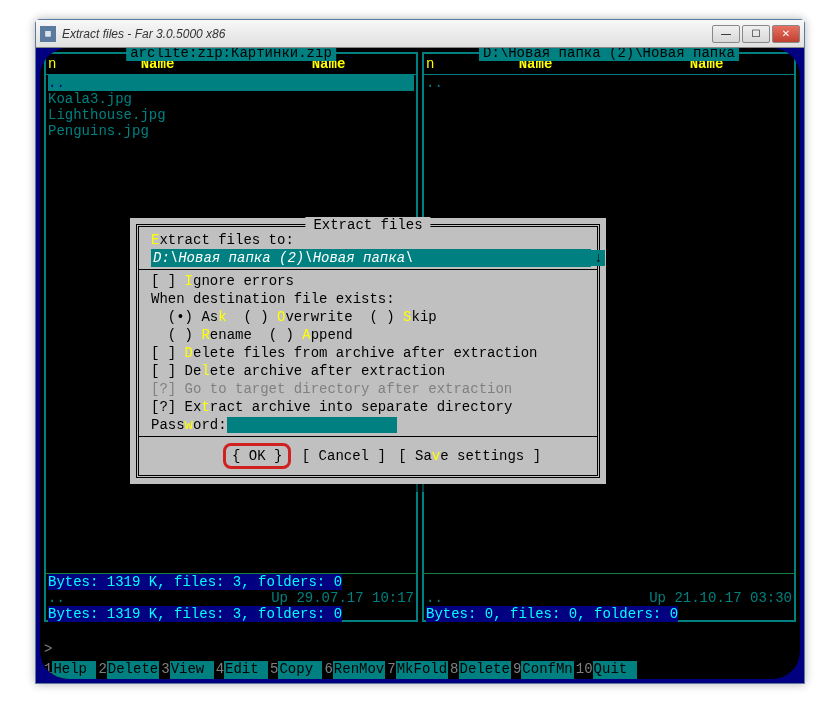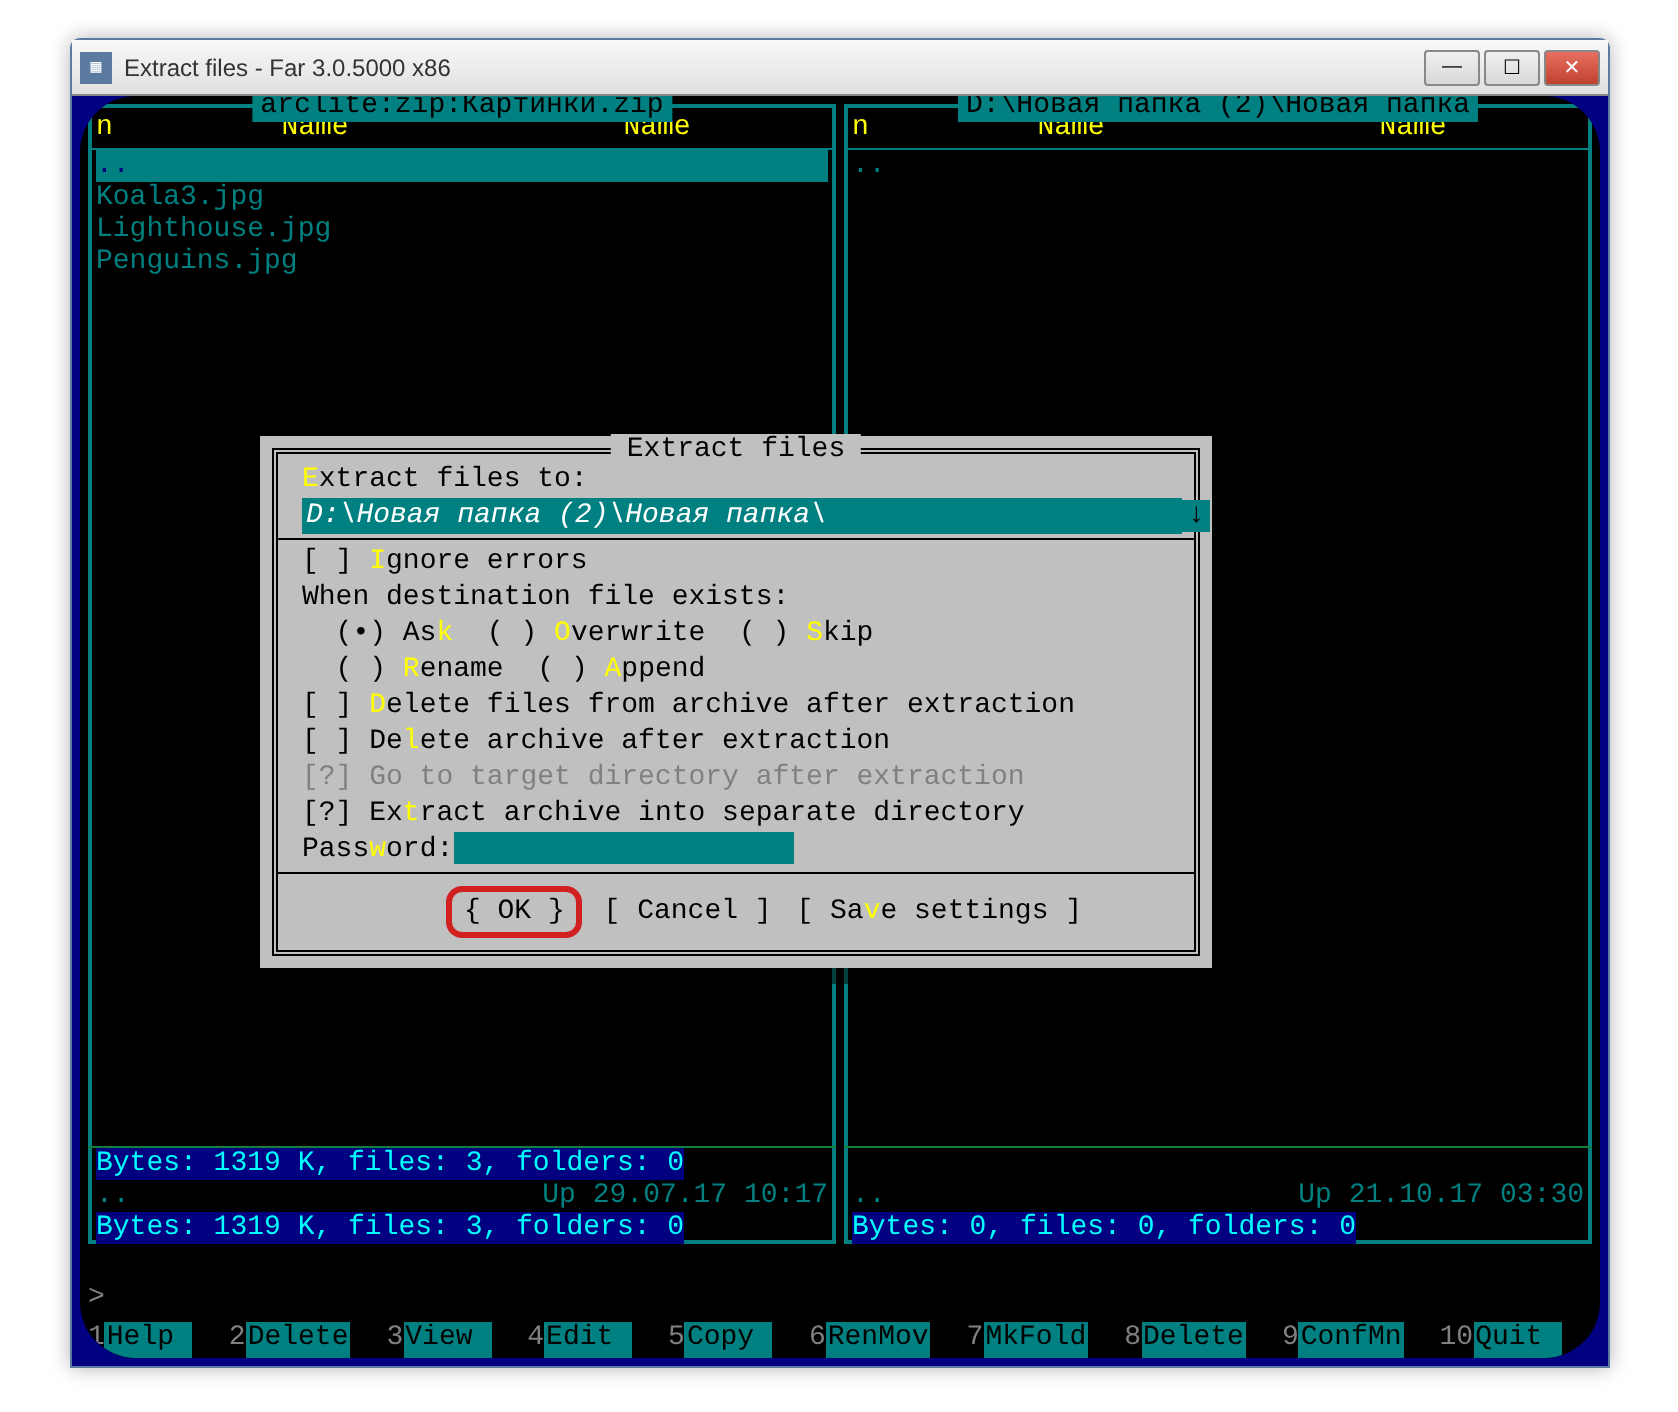--- a/index.html
+++ b/index.html
@@ -39,20 +39,21 @@
   align-items: center;
   justify-content: center;
   font-size: 9px;
   color: #fff;
 }
 .titlebar-text {
   font-family: Tahoma, sans-serif;
   font-size: 12px;
   color: #333;
   flex: 1;
+  font-style: italic;
 }
 .winbtns { display: flex; gap: 2px; }
 .winbtn {
   width: 28px;
   height: 18px;
   border: 1px solid #888;
   background: linear-gradient(#f0f0f0,#d8d8d8);
   border-radius: 2px;
   font-size: 10px;
   display: flex;
@@ -91,21 +92,21 @@
   padding: 0 4px;
   white-space: nowrap;
 }
 .panel-headers {
   display: flex;
   color: #ffff00;
   border-bottom: 1px solid #008080;
   padding: 2px 2px;
 }
 .col-n { width: 24px; }
-.col-name { flex: 1; text-align: center; }
+.col-name { flex: 1; text-align: center; font-weight: bold; }
 .panel-body {
   padding: 0 2px;
   color: #008080;
 }
 .filerow { white-space: pre; }
 .filerow.sel { background: #008080; color: #000080; }
 .filerow.updir { color: #008080; }
 .panel-footer {
   position: absolute;
   left: -2px; right: -2px; bottom: -2px;
@@ -125,21 +126,21 @@
 }
 .keybar {
   position: absolute;
   left: 0; right: 0; bottom: 0;
   height: 18px;
   background: #000;
   display: flex;
   padding-left: 4px;
 }
 .keybar span.num { color: #808080; }
-.keybar span.lbl { background: #008080; color: #000; padding: 0 1px; margin-right: 18px; min-width: 44px; display: inline-block; }
+.keybar span.lbl { background: #008080; color: #000; padding: 0 1px; margin-right: 2px; min-width: 44px; display: inline-block; }
 
 .dialog {
   position: absolute;
   left: 90px;
   top: 170px;
   width: 476px;
   background: #c0c0c0;
   color: #000;
   box-shadow: 8px 8px 0 rgba(0,0,0,0.5);
   padding: 6px;

